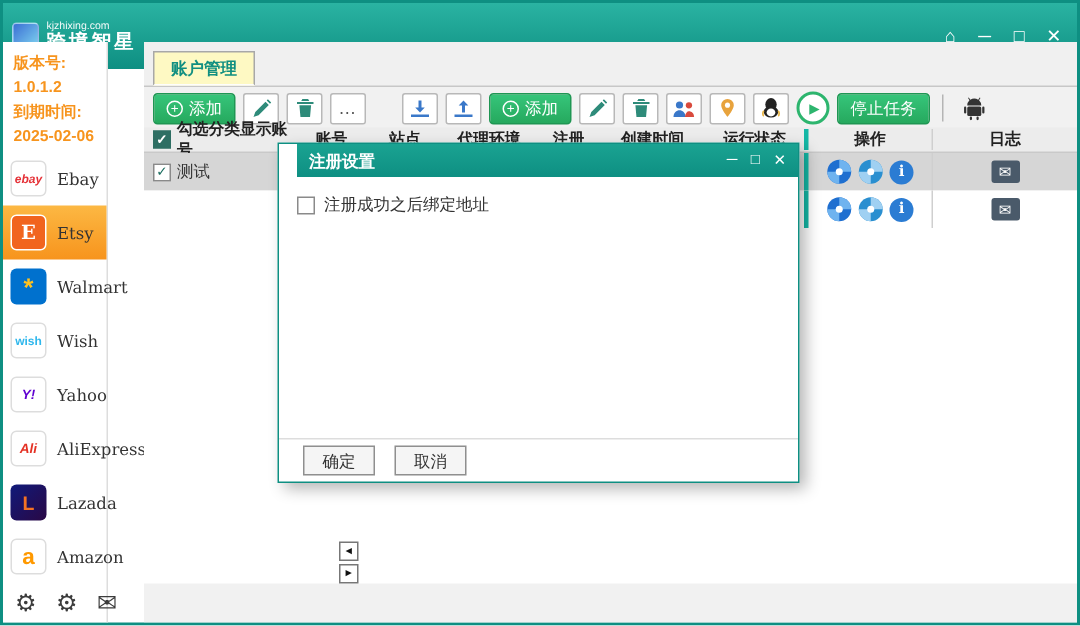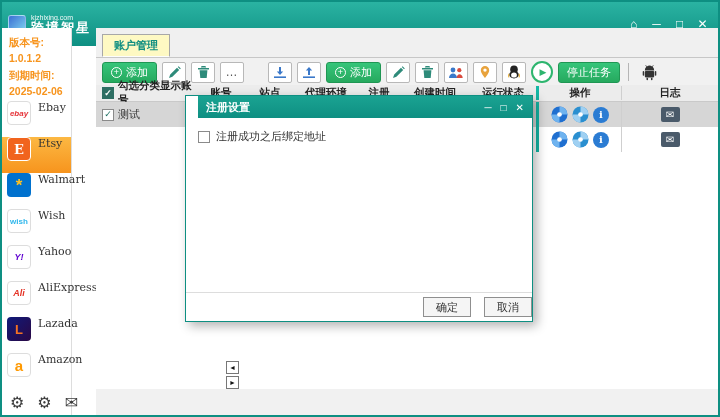--- a/index.html
+++ b/index.html
@@ -12,21 +12,21 @@
   .logo-icon{width:18px;height:18px;border-radius:3px;background:linear-gradient(135deg,#3b6fd4,#7fd4f0);border:1px solid rgba(255,255,255,.4);margin-right:5px;flex:0 0 auto;}
   .logo-texts{line-height:1.05;}
   .logo-url{font-size:7px;opacity:.95;}
   .logo-name{font-size:13px;font-weight:bold;letter-spacing:2px;}
   .win-controls{margin-left:auto;display:flex;align-items:center;gap:4px;}
   .win-btn{width:19px;height:18px;display:flex;align-items:center;justify-content:center;font-size:12px;color:#fff;cursor:default;}
 
   
   .sidebar{position:absolute;top:26px;left:0;bottom:0;width:70px;background:#fff;border-right:1px solid #ddd;}
   .version{padding:6px 7px 2px 7px;color:#f7941d;font-weight:bold;font-size:10.5px;line-height:1.55;}
-  .plat{display:flex;gap:7px;height:36px;padding:0 5px;}
+  .plat{display:flex;align-items:center;gap:7px;height:36px;padding:0 5px;}
   .plat.active{background:linear-gradient(180deg,#fcb843,#f7941d);}
   .pi{width:24px;height:24px;border-radius:4px;display:flex;align-items:center;justify-content:center;font-weight:bold;flex:0 0 auto;overflow:hidden;}
   .plat-label{font-size:11px;color:#333;font-family:"DejaVu Serif",serif;}
   .pi-ebay{background:#fff;border:1px solid #ddd;color:#e53238;font-size:8px;font-style:italic;}
   .pi-etsy{background:#f1641e;color:#fff;font-size:13px;font-family:"DejaVu Serif",serif;border:1px solid #fff;}
   .pi-walmart{background:#0071ce;color:#ffc220;font-size:17px;line-height:1;}
   .pi-wish{background:#fff;border:1px solid #ddd;color:#2fb7ec;font-size:8px;}
   .pi-yahoo{background:#fff;border:1px solid #ddd;color:#5f01d1;font-size:9px;font-style:italic;}
   .pi-ali{background:#fff;border:1px solid #ddd;color:#e43225;font-size:9px;font-style:italic;}
   .pi-lazada{background:linear-gradient(135deg,#101a7a,#2a0845);color:#f57224;font-size:13px;}
@@ -83,21 +83,21 @@
   .st-time{color:#128f81;}
   .st-link{color:#128f81;font-weight:bold;margin-left:28px;cursor:default;}
 
   
   .dialog{position:absolute;left:89px;top:67px;width:348px;height:227px;background:#fff;border:1px solid #0e8f82;box-shadow:4px 4px 10px rgba(0,0,0,.3);display:flex;flex-direction:column;z-index:10;}
   .dlg-header{height:22px;background:linear-gradient(180deg,#1aa392,#0e8f82);display:flex;align-items:center;padding:0 8px;color:#fff;font-size:11px;font-weight:bold;flex:0 0 auto;margin-left:12px;}
   .dlg-controls{margin-left:auto;display:flex;gap:9px;font-size:10px;font-weight:normal;}
   .dlg-winbtn{cursor:default;}
   .dlg-body{flex:1;padding:11px 12px;}
   .dlg-checkrow{display:flex;align-items:center;gap:6px;}
-  .dlg-footer{height:29px;border-top:1px solid #ddd;display:flex;align-items:center;justify-content:flex-end;gap:13px;padding:0 0;flex:0 0 auto;font-family:Liberation Serif, serif;}
+  .dlg-footer{height:29px;border-top:1px solid #ddd;display:flex;align-items:center;justify-content:flex-start;gap:13px;padding:0 16px;flex:0 0 auto;font-family:Liberation Serif, serif;}
   .dlg-btn{min-width:48px;height:20px;background:#f5f5f5;border:1px solid #8f8f8f;font-size:11px;display:flex;align-items:center;justify-content:center;cursor:default;}
 </style>
 </head>
 <body>
 
 <div class="app">
 
   <div class="titlebar">
     <div class="logo-icon"></div>
     <div class="logo-texts">

